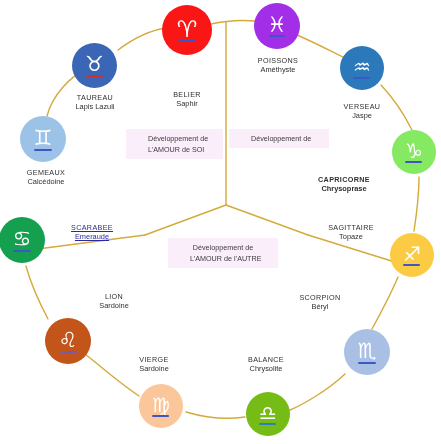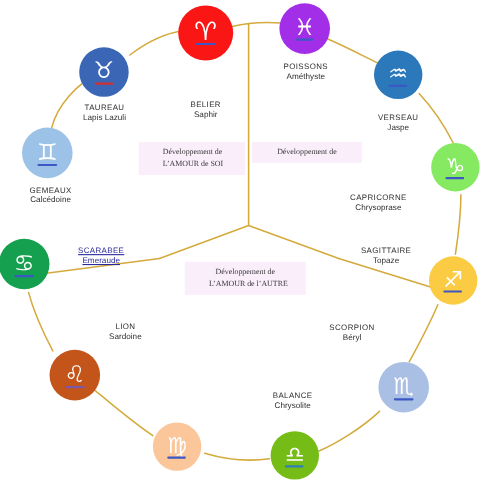--- a/index.html
+++ b/index.html
@@ -67,21 +67,20 @@
   .center-box {
     position: absolute;
     background: #fbeefb;
     text-align: center;
     color: #3a3a3a;
     font-size: 7.2px;
     line-height: 1.55;
     padding: 4px 22px;
     box-sizing: border-box;
     white-space: nowrap;
-    font-family: Liberation Serif, serif;
   }
   .center-box span { display: block; }
   .corner-artifact {
     position: absolute;
     right: -14px;
     top: -30px;
     width: 56px;
     height: 46px;
     border-radius: 0 0 0 100%;
     background: #131313;
@@ -164,21 +163,21 @@
   </div>
   <div class="label" style="left:5px; top:168px; width:82px;">
     <span class="sign">GEMEAUX</span>
     <span class="stone">Calcédoine</span>
   </div>
 
   <div class="node" style="left:392px; top:130px; width:44px; height:44px; background:#85e962;">
     <span class="glyph" style="font-size:20px;">♑</span>
     <span class="node-underline" style="left:13px; bottom:11px; width:17px;"></span>
   </div>
-  <div class="label" style="left:301px; top:175px; width:86px;">
+  <div class="label" style="left:301px; top:175px; width:86px;font-weight:bold;">
     <span class="sign">CAPRICORNE</span>
     <span class="stone">Chrysoprase</span>
   </div>
 
   <div class="node" style="left:-1px; top:217px; width:46px; height:46px; background:#14a04e;">
     <span class="glyph" style="font-size:21px;">♋</span>
     <span class="node-underline" style="left:14px; bottom:11px; width:18px;"></span>
   </div>
   <div class="label linked" style="left:62px; top:223px; width:60px;">
     <span class="sign">SCARABEE</span>
@@ -209,20 +208,24 @@
   </div>
   <div class="label" style="left:284px; top:293px; width:72px;">
     <span class="sign">SCORPION</span>
     <span class="stone">Béryl</span>
   </div>
 
   <div class="node" style="left:139px; top:384px; width:44px; height:44px; background:#fac69a;">
     <span class="glyph" style="font-size:20px;">♍</span>
     <span class="node-underline" style="left:13px; bottom:11px; width:17px;"></span>
   </div>
+  <div class="label" style="left:119px; top:355px; width:70px;">
+    <span class="sign">VIERGE</span>
+    <span class="stone">Sardoine</span>
+  </div>
 
   <div class="node" style="left:246px; top:392px; width:44px; height:44px; background:#76bc16;">
     <span class="glyph" style="font-size:20px;">♎</span>
     <span class="node-underline" style="left:13px; bottom:11px; width:17px; background:#2f7fb8;"></span>
   </div>
   <div class="label" style="left:228px; top:355px; width:76px;">
     <span class="sign">BALANCE</span>
     <span class="stone">Chrysolite</span>
   </div>
 

